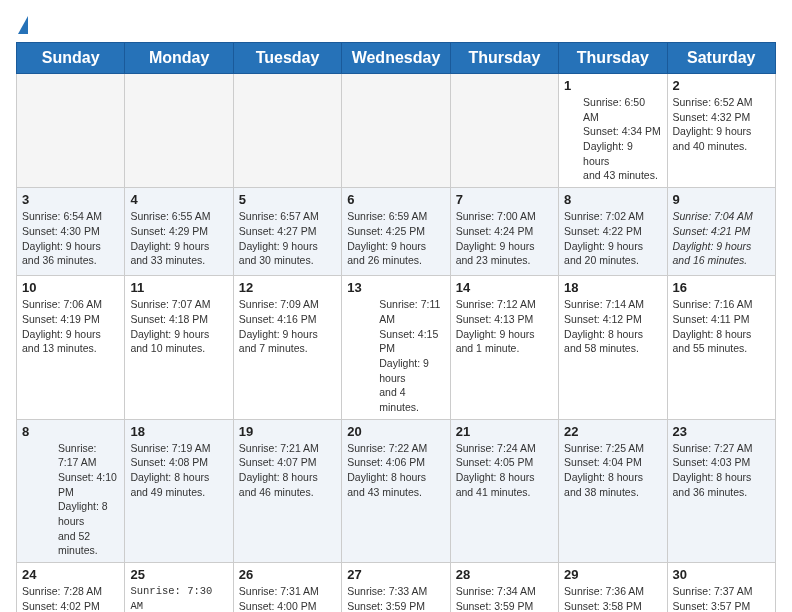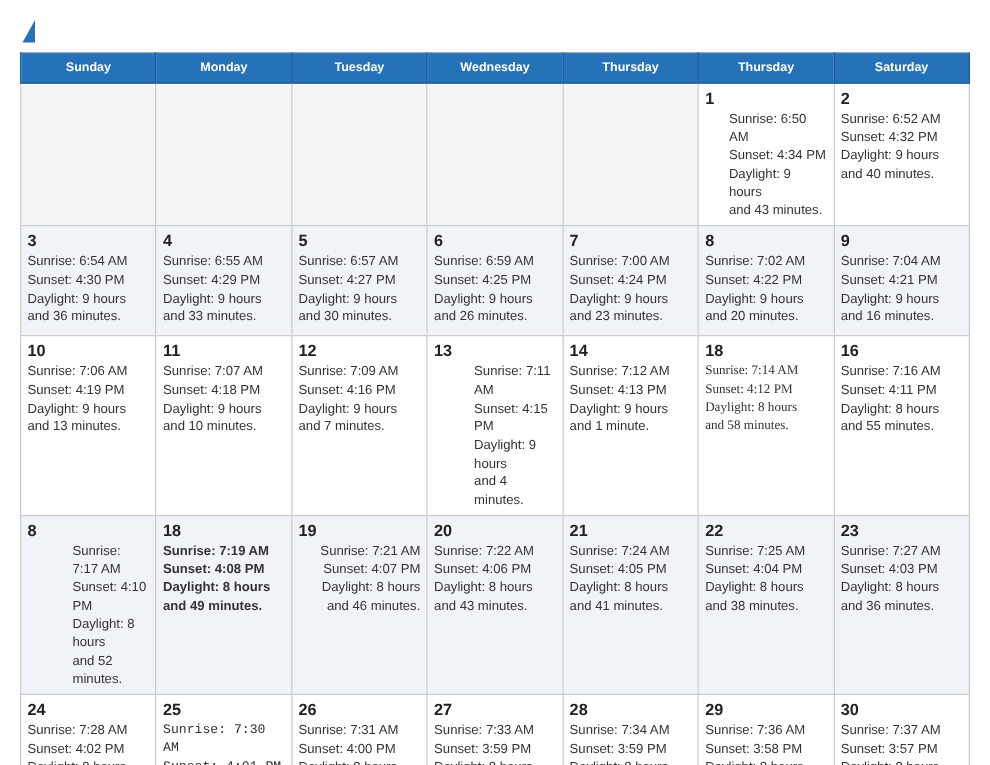--- a/index.html
+++ b/index.html
@@ -31,21 +31,21 @@
       margin-left: 2px;
     }
     .title-area { text-align: right; }
     .month-title { font-size: 36px; font-weight: bold; color: #333; }
     .location-title { font-size: 16px; color: #555; margin-top: 2px; }
 
     .calendar { width: 100%; border-collapse: collapse; }
     .calendar th {
       background: #2672b8;
       color: #fff;
-      font-size: 10px;
+      font-size: 16px;
       font-weight: bold;
       padding: 6px 4px;
       text-align: center;
       border: 1px solid #1a5a9a;
     }
     .calendar td {
       border: 1px solid #ccc;
       vertical-align: top;
       padding: 4px 5px;
       width: calc(100%/7);
@@ -151,21 +151,21 @@
         </td>
         <td>
           <div class="day-number">8</div>
           <div class="day-info" style="white-space: pre-line;">Sunrise: 7:02 AM
 Sunset: 4:22 PM
 Daylight: 9 hours
 and 20 minutes.</div>
         </td>
         <td>
           <div class="day-number">9</div>
-          <div class="day-info" style="white-space: pre-line;">Sunrise: 7:04 AM
+          <div class="day-info" style="white-space: pre-line; font-style: italic;">Sunrise: 7:04 AM
 Sunset: 4:21 PM
 Daylight: 9 hours
 and 16 minutes.</div>
         </td>
       </tr>
       <tr>
         <td>
           <div class="day-number">10</div>
           <div class="day-info" style="white-space: pre-line;">Sunrise: 7:06 AM
 Sunset: 4:19 PM
@@ -195,21 +195,21 @@
         </td>
         <td>
           <div class="day-number">14</div>
           <div class="day-info" style="white-space: pre-line;">Sunrise: 7:12 AM
 Sunset: 4:13 PM
 Daylight: 9 hours
 and 1 minute.</div>
         </td>
         <td>
           <div class="day-number">18</div>
-          <div class="day-info" style="white-space: pre-line; font-family: Liberation Serif, serif;">Sunrise: 7:14 AM
+          <div class="day-info" style="white-space: pre-line;">Sunrise: 7:14 AM
 Sunset: 4:12 PM
 Daylight: 8 hours
 and 58 minutes.</div>
         </td>
         <td>
           <div class="day-number">16</div>
           <div class="day-info" style="white-space: pre-line;">Sunrise: 7:16 AM
 Sunset: 4:11 PM
 Daylight: 8 hours
 and 55 minutes.</div>
@@ -218,28 +218,28 @@
       <tr>
         <td>
           <div class="day-number">8</div>
           <div class="day-info" style="white-space: pre-line; margin-left: 36px;">Sunrise: 7:17 AM
 Sunset: 4:10 PM
 Daylight: 8 hours
 and 52 minutes.</div>
         </td>
         <td>
           <div class="day-number">18</div>
-          <div class="day-info" style="white-space: pre-line; font-weight: bold;">Sunrise: 7:19 AM
+          <div class="day-info" style="white-space: pre-line;">Sunrise: 7:19 AM
 Sunset: 4:08 PM
 Daylight: 8 hours
 and 49 minutes.</div>
         </td>
         <td>
           <div class="day-number">19</div>
-          <div class="day-info" style="white-space: pre-line; text-align: right;">Sunrise: 7:21 AM
+          <div class="day-info" style="white-space: pre-line;">Sunrise: 7:21 AM
 Sunset: 4:07 PM
 Daylight: 8 hours
 and 46 minutes.</div>
         </td>
         <td>
           <div class="day-number">20</div>
           <div class="day-info" style="white-space: pre-line;">Sunrise: 7:22 AM
 Sunset: 4:06 PM
 Daylight: 8 hours
 and 43 minutes.</div>

